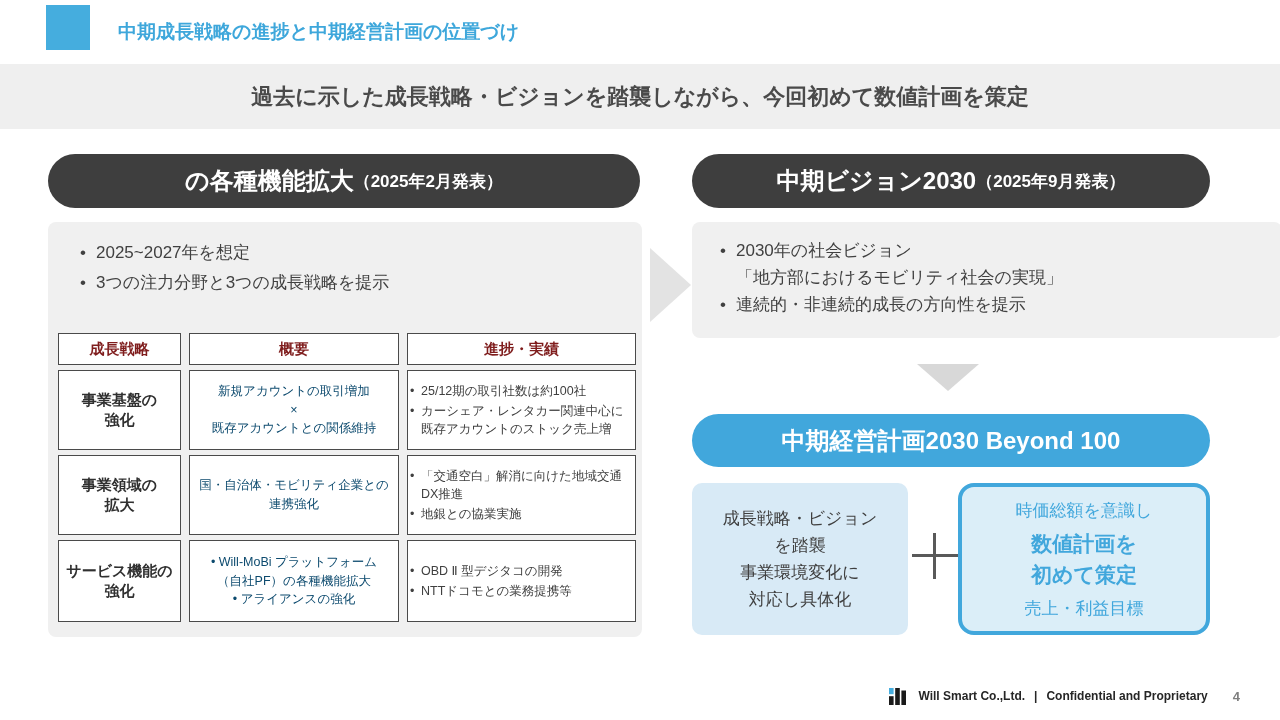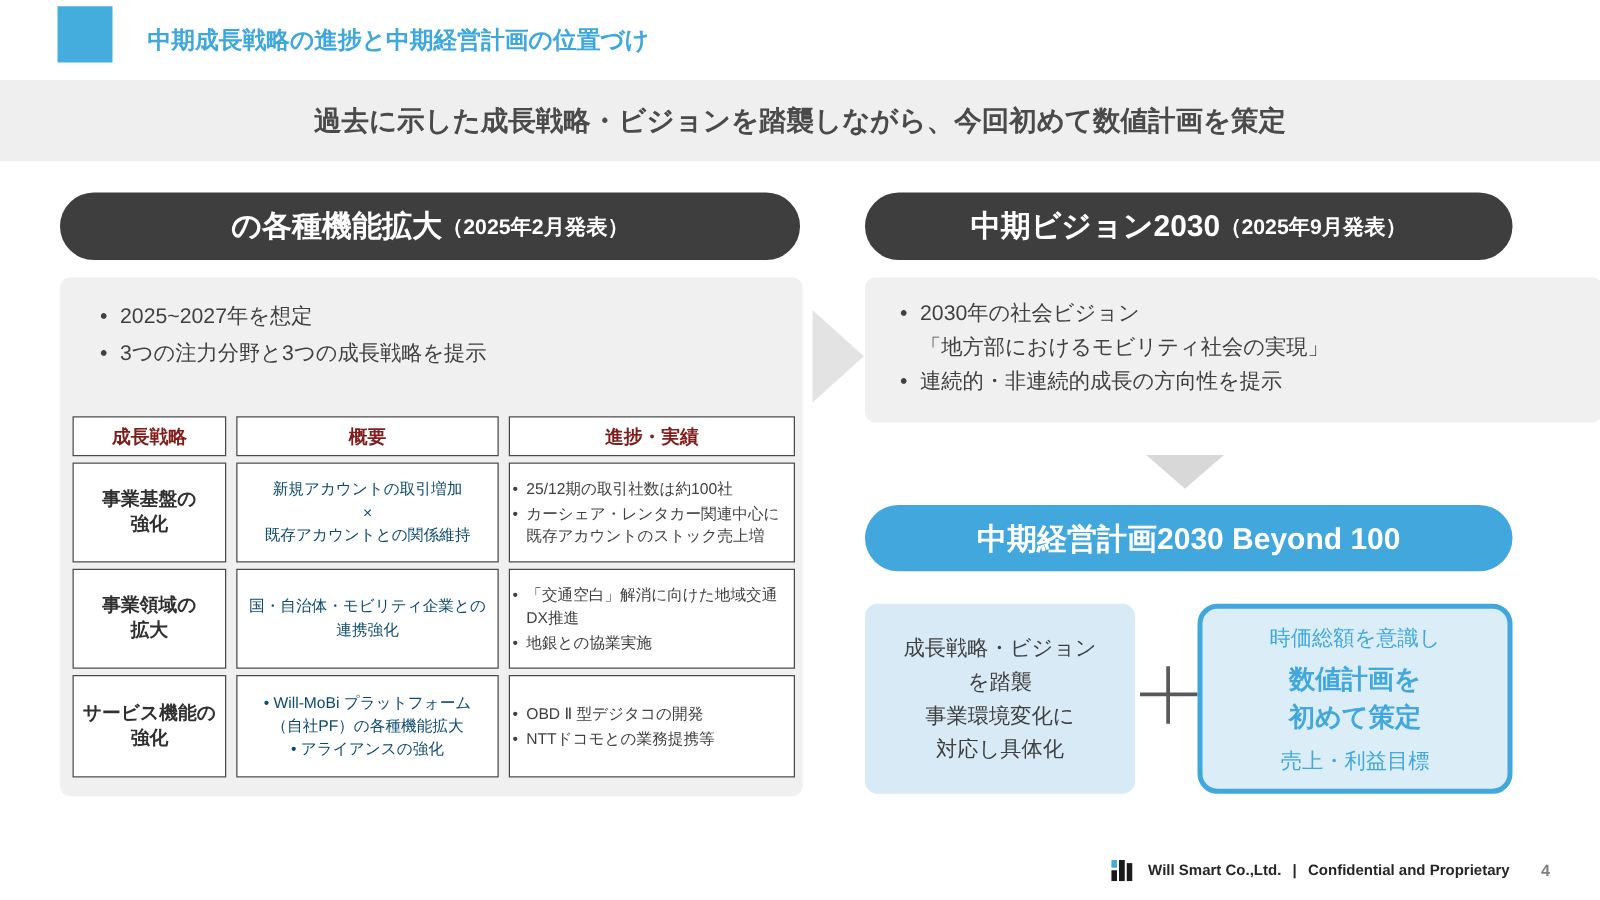--- a/index.html
+++ b/index.html
@@ -49,21 +49,21 @@
                    border-top:37px solid transparent; border-bottom:37px solid transparent;
                    border-left:41px solid #E3E3E3; }
   .tri-down { position:absolute; left:917px; top:364px; width:0; height:0;
               border-left:31px solid transparent; border-right:31px solid transparent;
               border-top:27px solid #D8D8D8; }
 
   
   .panel-right { position:absolute; left:692px; top:222px; width:590px; height:116px; background:#F0F0F0; border-radius:8px; }
   .panel-right .bullet-list { padding:15px 10px 0 28px; font-size:17px; line-height:1.6; }
 
-  .plan-banner { position:absolute; left:692px; top:404px; width:518px; height:53px; border-radius:27px;
+  .plan-banner { position:absolute; left:692px; top:414px; width:518px; height:53px; border-radius:27px;
                  background:#41A7DC; color:#fff; font-size:24px; font-weight:bold;
                  display:flex; align-items:center; justify-content:center; }
 
   .inherit-box { position:absolute; left:692px; top:483px; width:216px; height:152px; background:#D8EAF6;
                  border-radius:10px; display:flex; align-items:center; justify-content:center;
                  font-size:17px; color:#3F3F3F; text-align:center; line-height:1.6; }
 
   .plus-icon { position:absolute; left:912px; top:533px; width:46px; height:46px; }
   .plus-icon::before { content:""; position:absolute; left:0; right:0; top:21px; height:3px; background:#595959; }
   .plus-icon::after  { content:""; position:absolute; top:0; bottom:0; left:21px; width:3px; background:#595959; }

